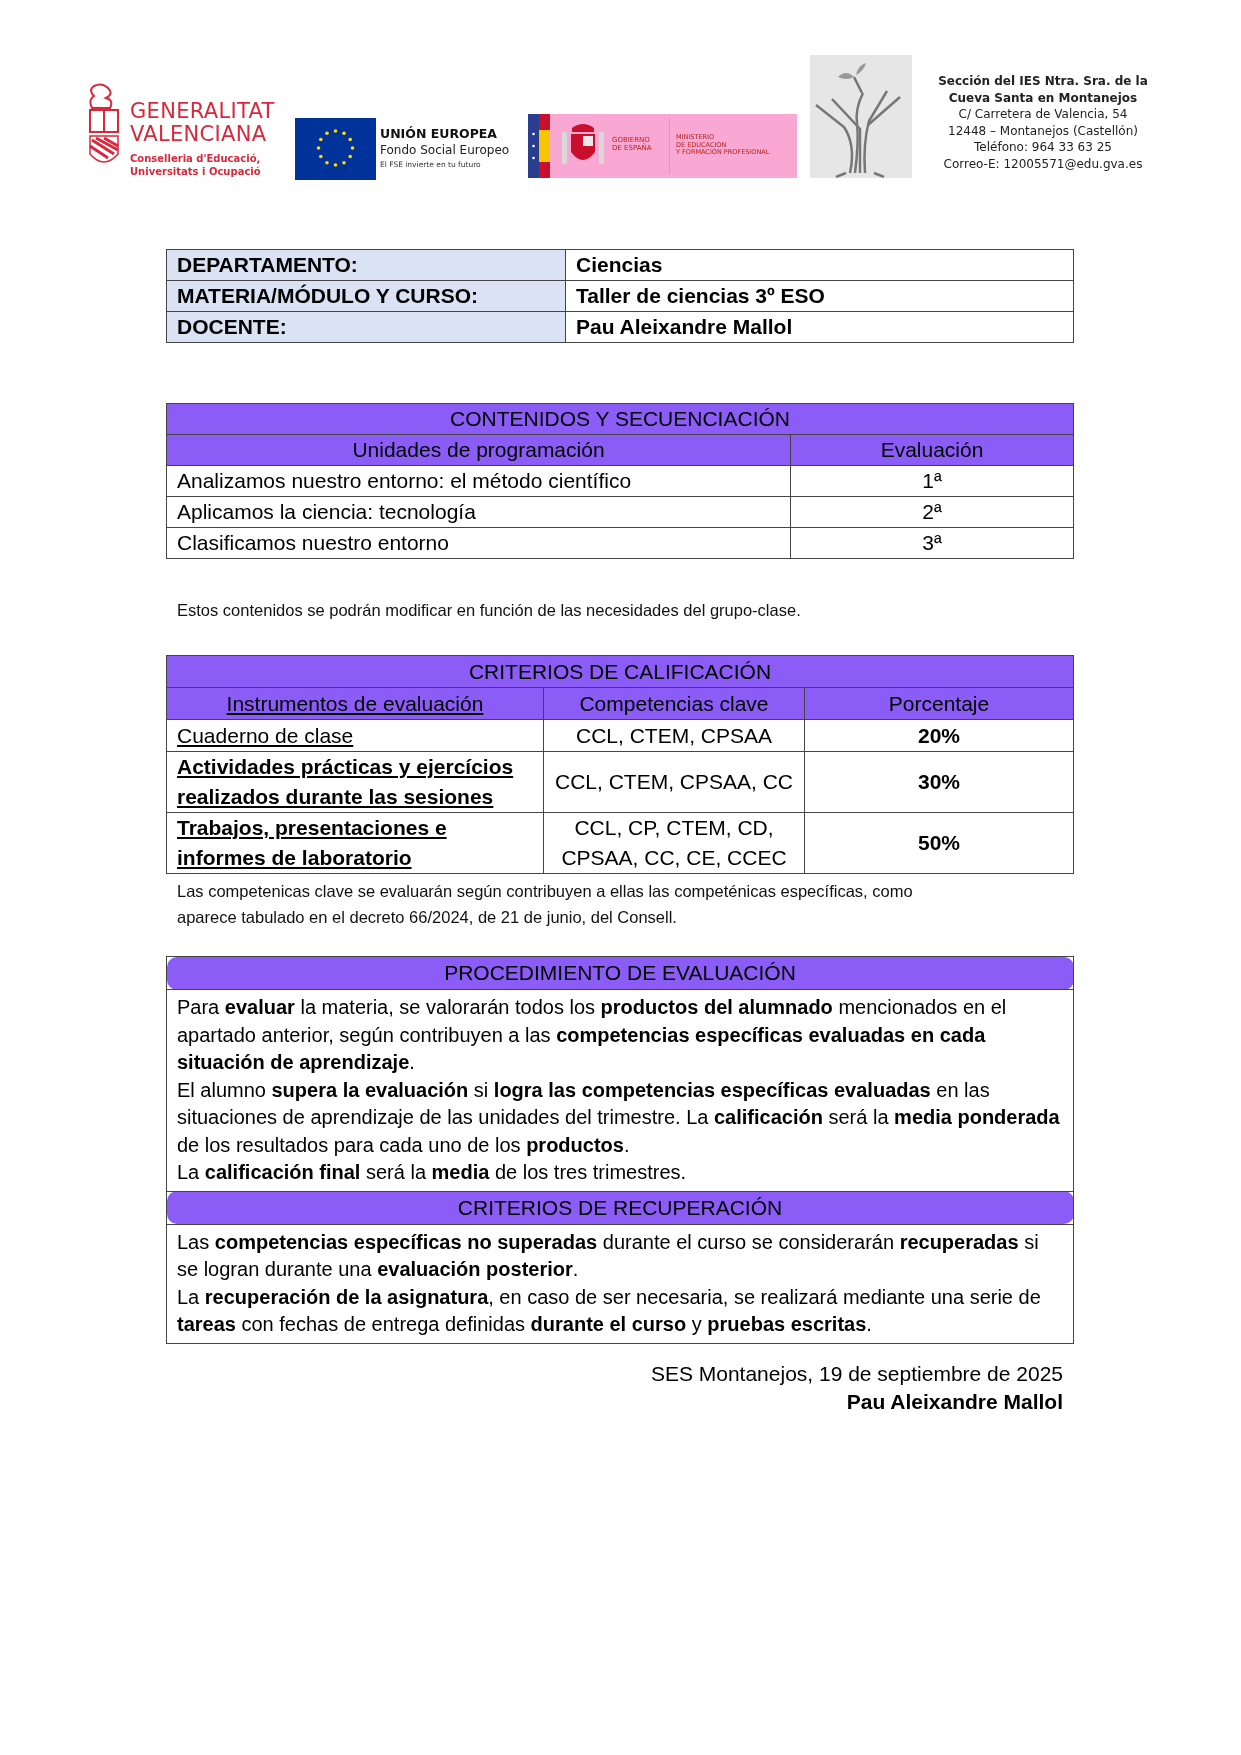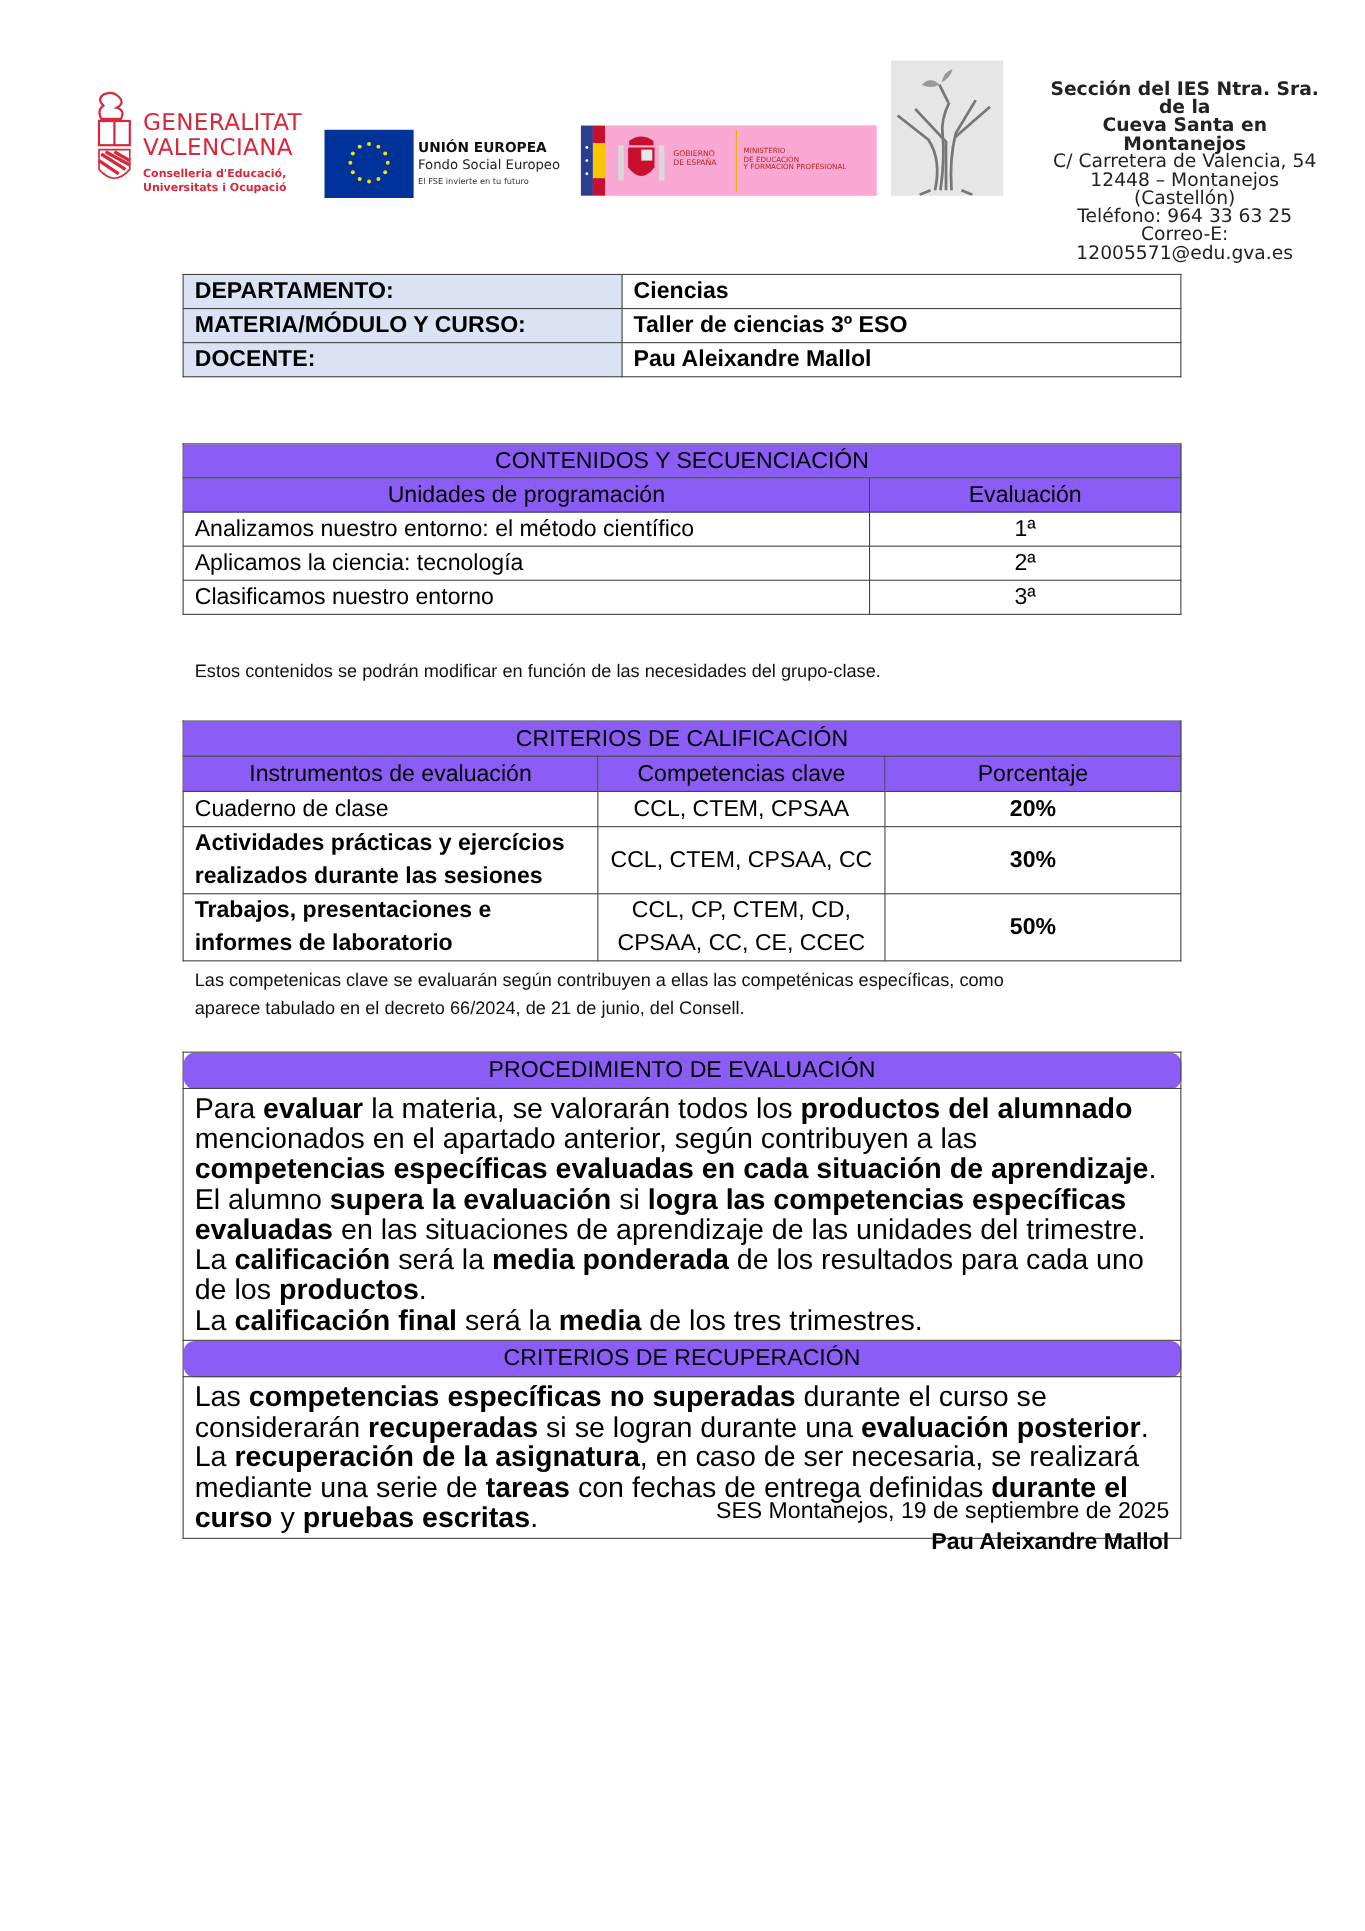--- a/index.html
+++ b/index.html
@@ -21,22 +21,22 @@
   .eu-t2 { font-family:"DejaVu Sans", sans-serif; font-size:12px; color:#222; margin-top:2px; }
   .eu-t3 { font-family:"DejaVu Sans", sans-serif; font-size:7.5px; color:#333; margin-top:3px; }
 
   .es-logo { left:528px; top:114px; width:269px; height:64px; background:#f9a8d4; }
   .es-flagbar { position:absolute; left:0; top:0; width:22px; height:64px; }
   .es-gob { position:absolute; left:84px; top:22px; font-size:7px; line-height:8px; color:#b5231d; font-family:"DejaVu Sans", sans-serif; }
   .es-min { position:absolute; left:148px; top:20px; font-size:6.5px; line-height:7.5px; color:#b5231d; font-family:"DejaVu Sans", sans-serif; }
   .es-div { position:absolute; left:141px; top:4px; width:1px; height:56px; background:#e9b400; }
 
   .tree { left:810px; top:55px; width:102px; height:123px; background:#e6e6e6; }
-  .school-info { left:952px; top:73px; width:250px; text-align:center;
-                 font-family:"DejaVu Sans", sans-serif; font-size:17px; line-height:16.5px; color:#222; }
+  .school-info { left:918px; top:73px; width:250px; text-align:center;
+                 font-family:"DejaVu Sans", sans-serif; font-size:12px; line-height:16.5px; color:#222; }
   .school-info .b { font-weight:bold; }
 
   
   table { position:absolute; border-collapse:collapse; font-family:"Liberation Sans", sans-serif;padding-left:28px; }
   td, th { border:1.5px solid #444; padding:0 10px; font-size:21px; color:#000; }
   .hdr { background:#8b5cf6; }
   .center { text-align:center; }
   .bold { font-weight:bold; }
 
   #t-info { left:166px; top:249px; width:908px; }
@@ -45,26 +45,26 @@
 
   #t-cont { left:166px; top:403px; width:908px; }
   #t-cont td { height:30px; }
   #t-cont td.eval { width:262px; text-align:center; }
 
   .note { position:absolute; left:177px; font-size:16.5px; line-height:26px; color:#111; }
 
   #t-crit { left:166px; top:655px; width:908px; }
   #t-crit td { height:31px; }
   #t-crit td.tall { height:60px; line-height:30px; }
-  #t-crit td.c1 { width:356px; }
+  #t-crit td.c1 { width:356px;text-decoration:underline; }
   #t-crit td.c2 { width:240px; text-align:center; }
 
   #t-proc { left:166px; top:956px; width:908px; }
   #t-proc td { height:32px;border-radius:10px; }
-  #t-proc td.body { padding:4px 10px 4px 10px; line-height:27.5px; font-size:26px; }
+  #t-proc td.body { padding:4px 10px 4px 10px; line-height:27.5px; font-size:20px; }
   #t-proc b { font-weight:bold; }
 
   .sign { position:absolute; right:178px; text-align:right; font-size:21px; line-height:28px; }
 </style>
 </head>
 <body>
 
 <div class="abs gva">
   <svg class="gva-emblem" viewBox="0 0 38 90">
     <path d="M8 4 q8 -4 14 2 q6 6 -2 10 q8 2 4 10 l-18 0 q-4 -8 2 -12 q-6 -6 0 -10z" fill="none" stroke="#d7283c" stroke-width="2"></path>

